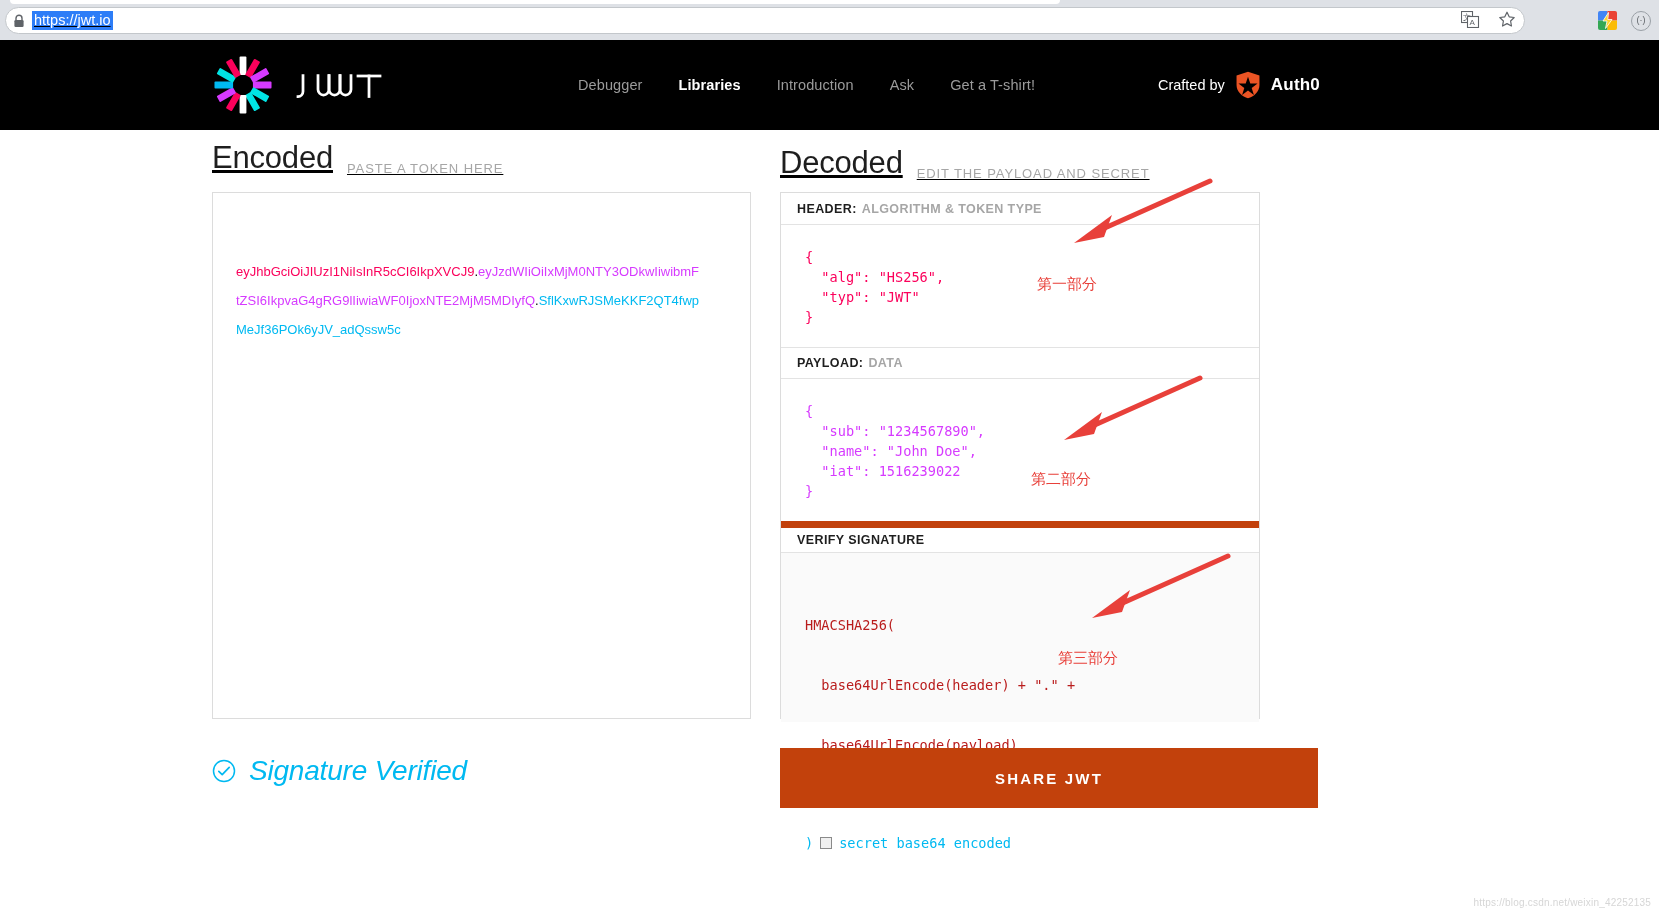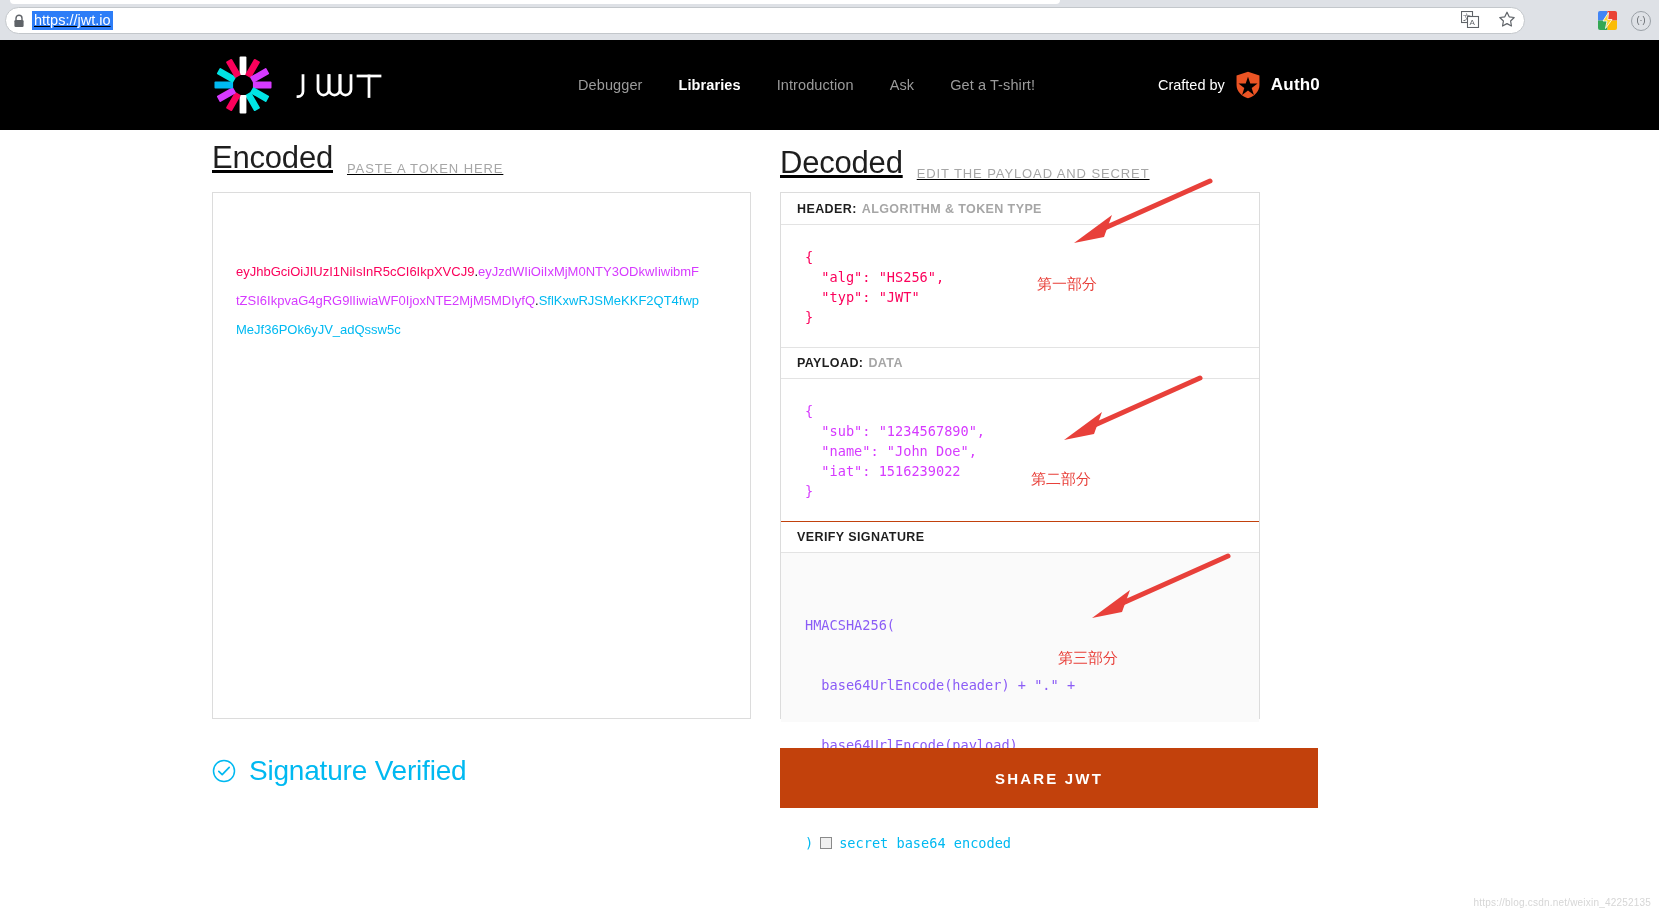--- a/index.html
+++ b/index.html
@@ -174,21 +174,21 @@
     font-family: "DejaVu Sans Mono", monospace;
     font-size: 13.6px;
     line-height: 20px;
     padding: 22px 18px 20px 24px;
     white-space: pre;
     background: #ffffff;
   }
   .panel-body.grey { background: #fafafa; }
   .c-red { color: #fb015b; }
   .c-purple { color: #d63aff; }
-  .c-blue { color: #8b5cf6; }
+  .c-blue { color: #b91c1c; }
 
   #panel-header-body { height: 122px; }
   #panel-payload-body { height: 142px; }
   #panel-sig-body { height: 169px; position: relative; }
 
   .sig-line { display: block; }
   .secret-input {
     display: inline-block;
     margin: 4px 0 0 14px;
     width: 164px; height: 26px;
@@ -213,21 +213,21 @@
     border: 1px solid #8a8a8a;
     background: #f0f0f0;
     display: inline-block;
     flex: 0 0 auto;
   }
   .b64-label { color: #00b9f1; }
 
   
   .sig-verified {
     position: absolute; left: 212px; top: 625px;
-    display: flex; align-items: center; gap: 13px;
+    display: flex; align-items: center; gap: 13px; font-style: italic;
   }
   .check-circle { width: 24px; height: 24px; display:block; }
   .sig-verified-text { color: #00b9f1; font-size: 28px; letter-spacing: -0.2px; }
 
   .share-btn {
     position: absolute; left: 780px; top: 618px;
     width: 538px; height: 60px;
     background: #c2410c;
     border: none;
     color: #ffffff;
@@ -425,21 +425,21 @@
     <div class="panel-label" style="border-top:1px solid #e3e3e3;">
       <span class="strong">PAYLOAD:</span>
       <span class="light">DATA</span>
     </div>
     <div class="panel-body c-purple" id="panel-payload-body">{
   "sub": "1234567890",
   "name": "John Doe",
   "iat": 1516239022
 }</div>
 
-    <div class="panel-label" style="border-top:1px solid #c2410c;">
+    <div class="panel-label" style="border-top:7px solid #c2410c;">
       <span class="strong">VERIFY SIGNATURE</span>
     </div>
     <div class="panel-body grey" id="panel-sig-body">
       <span class="sig-line c-blue">HMACSHA256(</span>
       <span class="sig-line c-blue">  base64UrlEncode(header) + "." +</span>
       <span class="sig-line c-blue">  base64UrlEncode(payload),</span>
       <input class="secret-input" type="text" value="your-256-bit-secret" style="">
       <span class="sig-close-row">
         <span class="paren">)</span>
         <span class="b64-check"></span>

